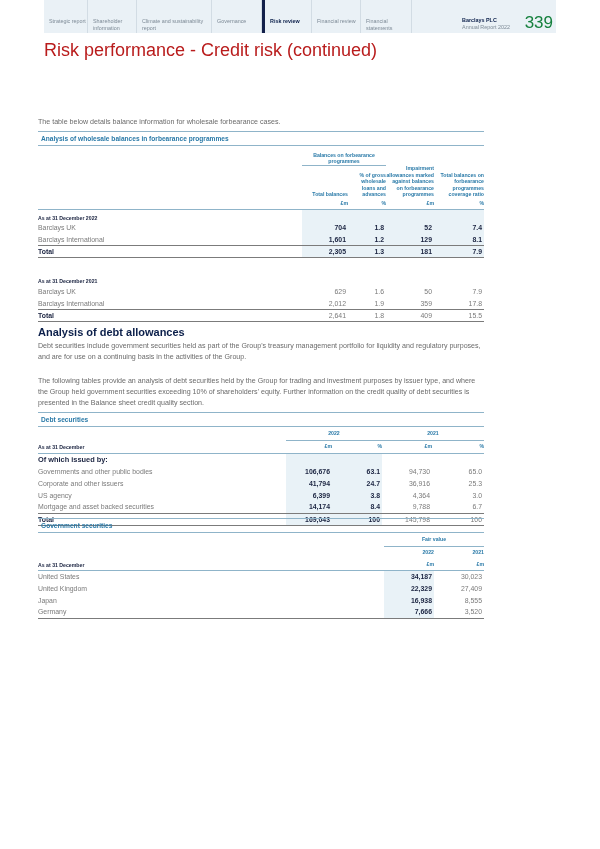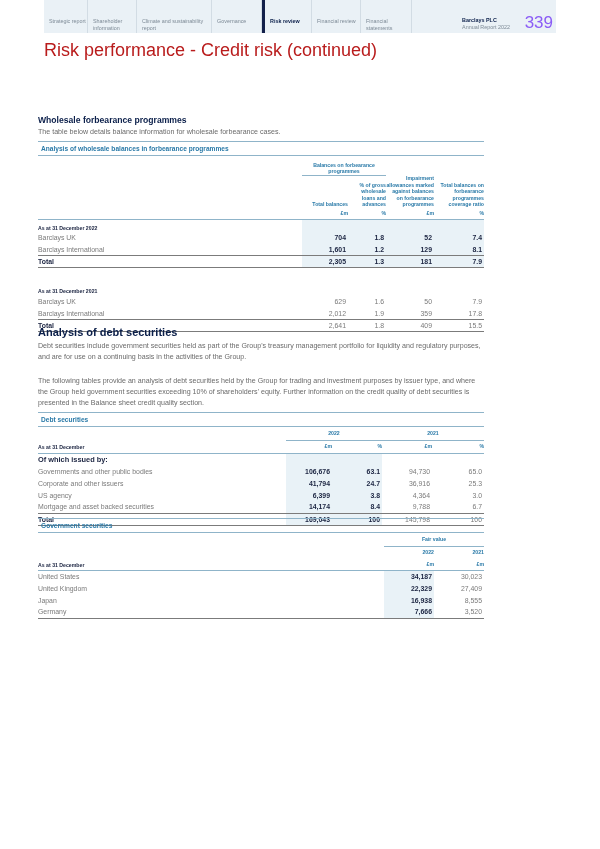--- a/index.html
+++ b/index.html
@@ -2,21 +2,21 @@
 <html><head>
 <meta charset="utf-8">
 <style>
   * { box-sizing: border-box; margin: 0; padding: 0; }
   body { width: 600px; height: 849px; background: #ffffff; font-family: "Liberation Sans", sans-serif; color: #4a4a4a; position: relative; overflow: hidden; }
   .nav { position: absolute; left: 44px; top: 0; width: 512px; height: 33px; background: #eaf1f6; display: flex; }
   .nav-item { font-size: 5.4px; line-height: 7px; color: #7d8a96; padding: 18px 0 0 5px; border-right: 1px solid #d2dce4; height: 33px; }
   .nav-item.active { color: #0b1f4a; font-weight: bold; border-left: 3px solid #13204a; }
   .nav-brand { position: absolute; right: 46px; top: 17px; font-size: 5.4px; line-height: 7px; color: #7d8a96; text-align: left; }
   .nav-brand b { color: #0b1f4a; display: block; }
-  .nav-page { position: absolute; right: 3px; top: 13px; font-size: 17px; color: #8b5cf6; font-weight: normal; }
+  .nav-page { position: absolute; right: 3px; top: 13px; font-size: 17px; color: #15803d; font-weight: normal; }
   .page-title { position: absolute; left: 44px; top: 40px; font-size: 18px; color: #b91c1c; }
   .section { position: absolute; left: 38px; width: 446px; }
   h2 { font-size: 8.6px; color: #0b1f4a; font-weight: bold; }
   .h-large { font-size: 11px; color: #0b1f4a; font-weight: bold; }
   p.body { font-size: 7.1px; color: #6a6a6a; line-height: 11px; }
   .tbl-title { border-top: 1px solid #8fb4c9; border-bottom: 1px solid #8fb4c9; color: #2a7aa8; font-weight: bold; font-size: 6.6px; padding: 3px 3px; }
   table { border-collapse: collapse; width: 446px; font-size: 6.9px; }
   td { padding: 0; height: 12px; }
   .num { text-align: right; padding-right: 2px; }
   .hl { background: #e9f2f7; }
@@ -42,21 +42,20 @@
   <div class="nav-brand">
     <b>Barclays PLC</b>
     <span>Annual Report 2022</span>
   </div>
   <div class="nav-page">339</div>
 </div>
 
 <div class="page-title">Risk performance - Credit risk (continued)</div>
 
 <div class="section" style="top:115px;">
-  <h2>Wholesale forbearance programmes</h2>
   <p class="body" style="margin-top:2px">The table below details balance information for wholesale forbearance cases.</p>
   <div class="tbl-title" style="margin-top:3px">Analysis of wholesale balances in forbearance programmes</div>
   <table>
     <tbody>
         <tr style="height:8px">
           <td style="width:264px"></td>
           <td colspan="2" class="hdr" style="border-bottom:1px solid #8fb4c9;text-align:center;padding-top:6px">Balances on forbearance programmes</td>
           <td></td>
           <td></td>
         </tr>
@@ -125,21 +124,21 @@
           <td class="num light">2,641</td>
           <td class="num light">1.8</td>
           <td class="num light">409</td>
           <td class="num light">15.5</td>
         </tr>
   </tbody>
     </table>
 </div>
 
 <div class="section" style="top:326px;">
-  <div class="h-large">Analysis of debt securities</div>
+  <div class="h-large">Analysis of debt allowances</div>
   <p class="body" style="margin-top:3px">Debt securities include government securities held as part of the Group's treasury management portfolio for liquidity and regulatory purposes, and are for use on a continuing basis in the activities of the Group.</p>
   <p class="body" style="margin-top:13px">The following tables provide an analysis of debt securities held by the Group for trading and investment purposes by issuer type, and where the Group held government securities exceeding 10% of shareholders' equity. Further information on the credit quality of debt securities is presented in the Balance sheet credit quality section.</p>
   <div class="tbl-title" style="margin-top:3px">Debt securities</div>
   <table>
     <tbody>
         <tr style="height:13px">
       <td style="width:248px"></td>
       <td colspan="2" class="hdr" style="text-align:center;border-bottom:1px solid #8fb4c9">2022</td>
       <td colspan="2" class="hdr" style="text-align:center;border-bottom:1px solid #8fb4c9">2021</td>
     </tr>

